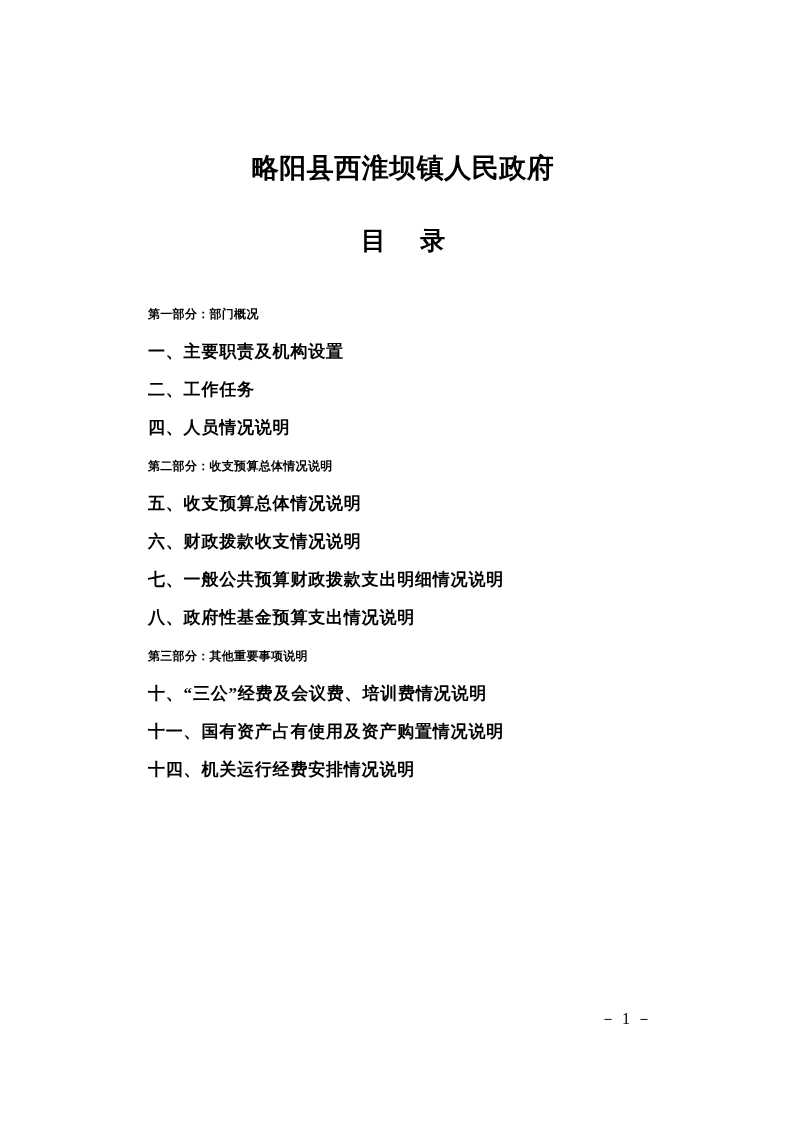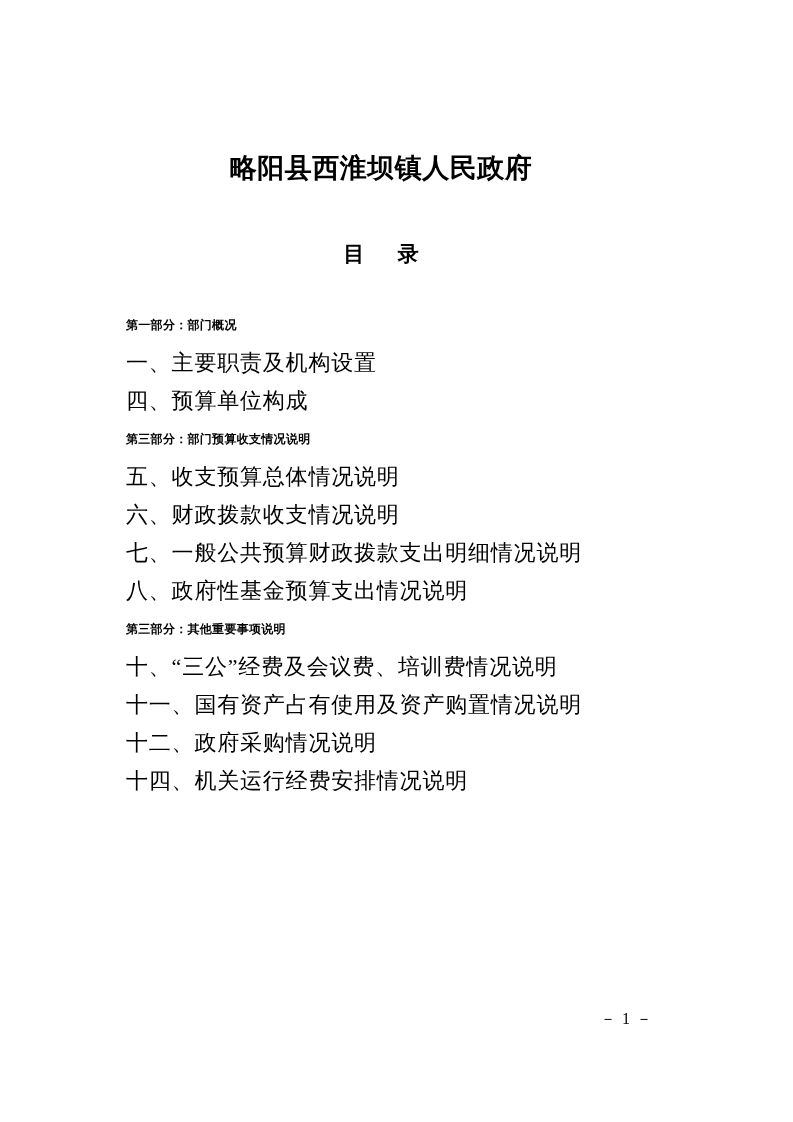--- a/index.html
+++ b/index.html
@@ -13,58 +13,58 @@
     height: 1122px;
     margin: 0 auto;
     background: #ffffff;
     font-family: "Liberation Serif", "DejaVu Serif", serif;
     color: #000000;
     box-sizing: border-box;
     overflow: hidden;
   }
   .content {
     position: absolute;
-    left: 126px;
+    left: 148px;
     top: 0;
     width: 510px;
   }
   .doc-title {
     margin-top: 148px;
     text-align: center;
     font-family: "Liberation Serif", "DejaVu Serif", serif;
     font-weight: bold;
     font-size: 27px;
     line-height: 40px;
     letter-spacing: 0.5px;
   }
   .doc-title .line {
     display: block;
     white-space: nowrap;
   }
   .toc-heading {
-    margin-top: 52px;
+    margin-top: 36px;
     text-align: center;
     font-weight: bold;
-    font-size: 21px;
+    font-size: 25px;
     letter-spacing: 14px;
     text-indent: 14px;
   }
   .toc {
     margin-top: 38px;
   }
   .toc-part {
     font-weight: bold;
     font-size: 12px;
     line-height: 38px;
     letter-spacing: 0.3px;
     white-space: nowrap;
   }
   .toc-item {
-    font-weight: normal;
-    font-size: 22px;
+    font-weight: bold;
+    font-size: 17px;
     line-height: 38px;
     letter-spacing: 0.8px;
     white-space: nowrap;
   }
   .page-number {
     position: absolute;
     right: 140px;
     bottom: 92px;
     font-size: 16px;
     letter-spacing: 1px;
@@ -78,29 +78,29 @@
 
     <div class="doc-title">
       <span class="line">略阳县西淮坝镇人民政府</span>
     </div>
 
     <div class="toc-heading">目 录</div>
 
     <div class="toc">
       <div class="toc-part">第一部分：部门概况</div>
       <div class="toc-item">一、主要职责及机构设置</div>
-      <div class="toc-item">四、预算单位构成</div>
-      <div class="toc-part">第三部分：部门预算收支情况说明</div>
+      <div class="toc-item">二、工作任务</div>
+      <div class="toc-item">四、人员情况说明</div>
+      <div class="toc-part">第二部分：收支预算总体情况说明</div>
       <div class="toc-item">五、收支预算总体情况说明</div>
       <div class="toc-item">六、财政拨款收支情况说明</div>
       <div class="toc-item">七、一般公共预算财政拨款支出明细情况说明</div>
       <div class="toc-item">八、政府性基金预算支出情况说明</div>
       <div class="toc-part">第三部分：其他重要事项说明</div>
       <div class="toc-item">十、“三公”经费及会议费、培训费情况说明</div>
       <div class="toc-item">十一、国有资产占有使用及资产购置情况说明</div>
-      <div class="toc-item">十二、政府采购情况说明</div>
       <div class="toc-item">十四、机关运行经费安排情况说明</div>
     </div>
 
   </div>
 
   <div class="page-number">－ 1 －</div>
 </div>
 
 </body></html>

